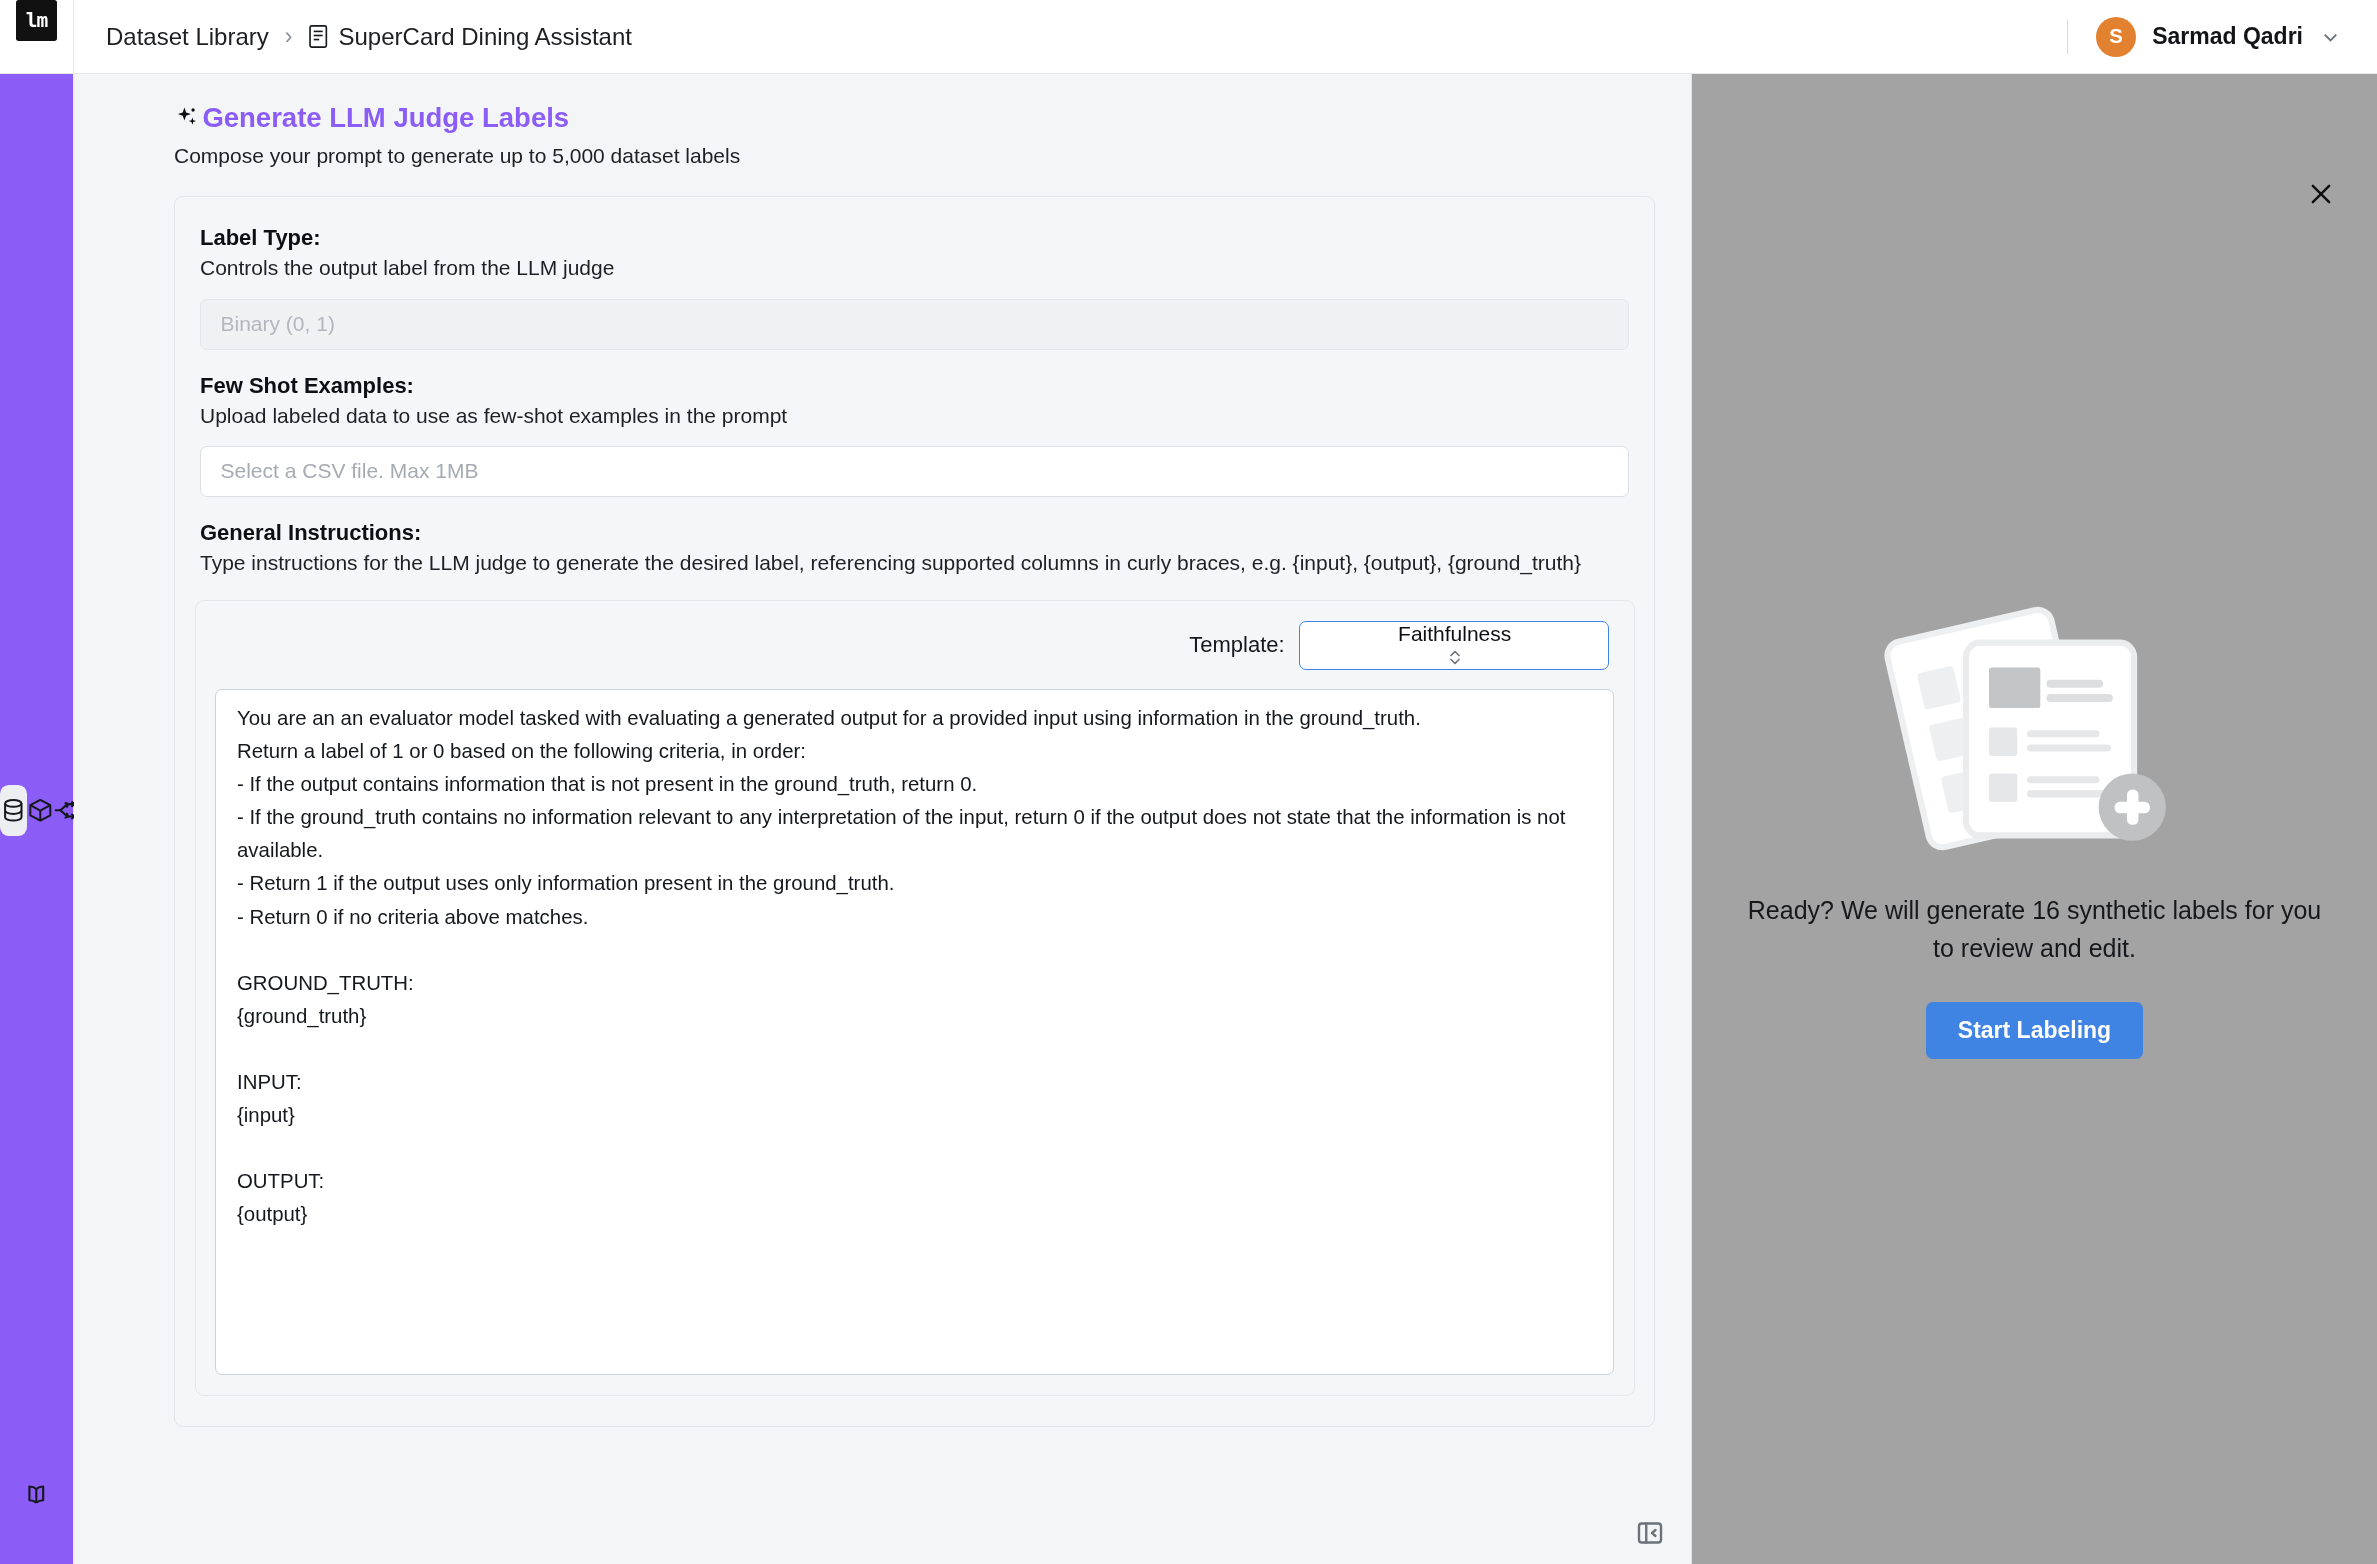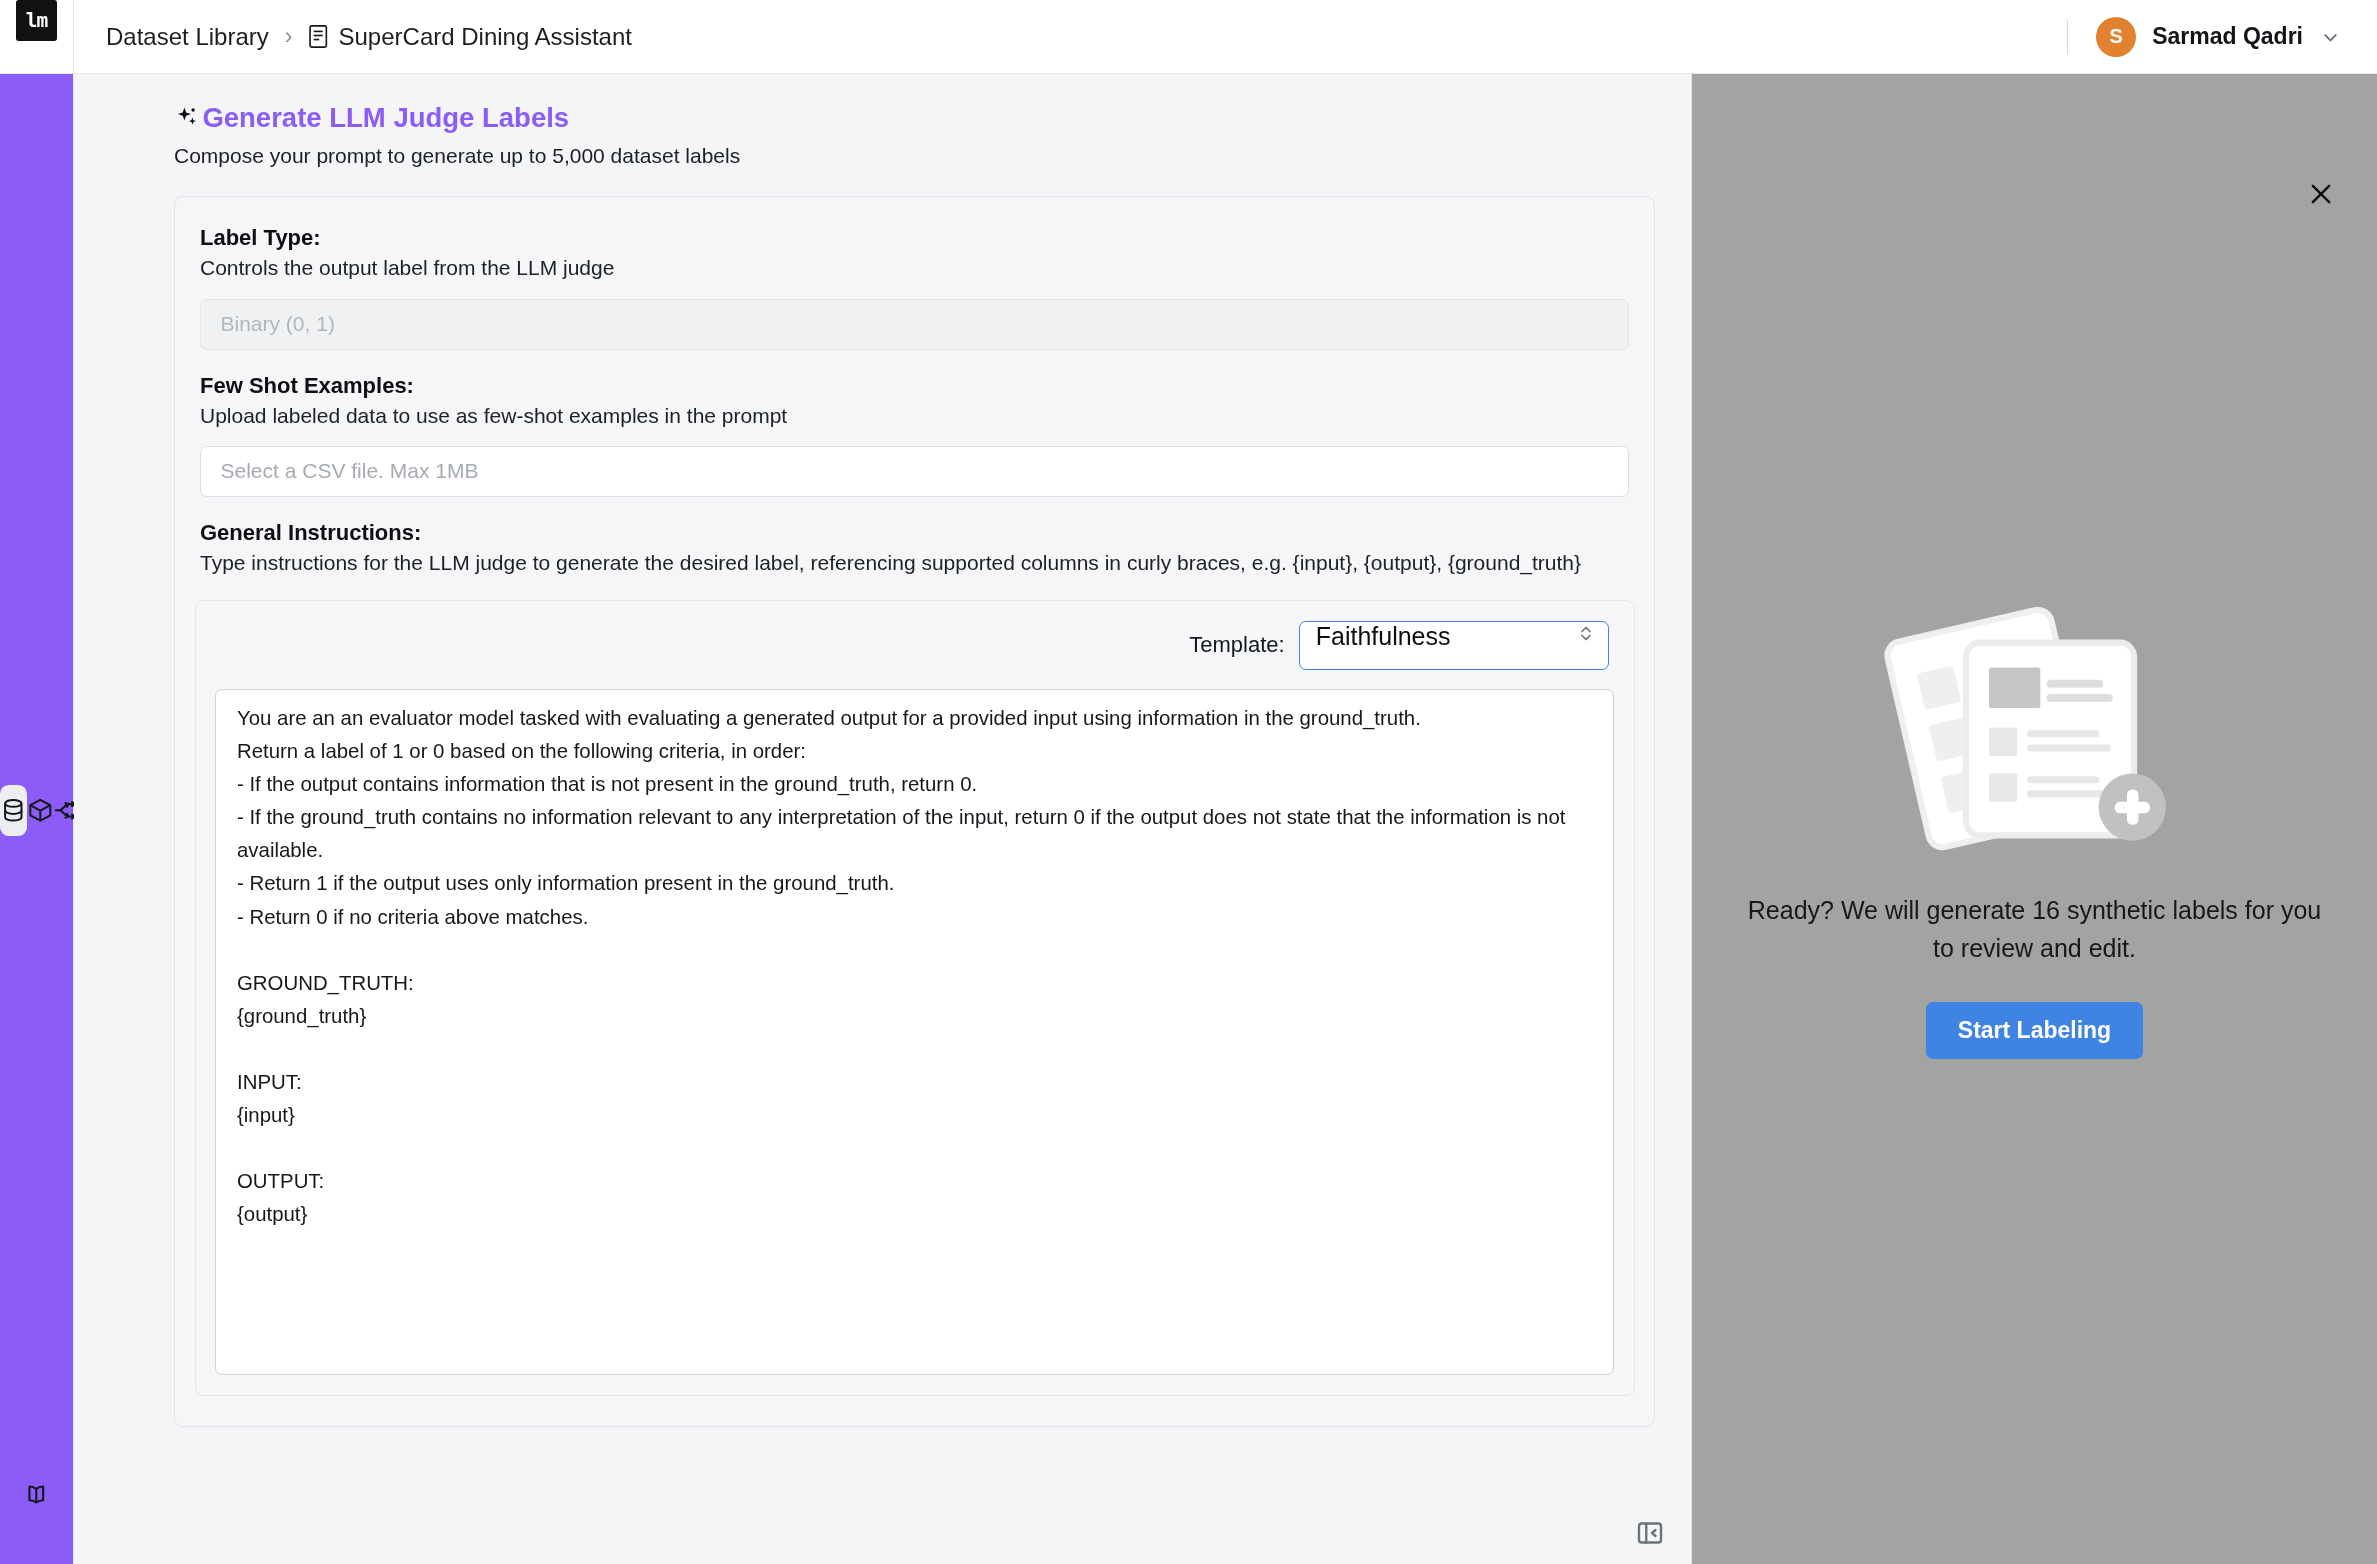--- a/index.html
+++ b/index.html
@@ -158,23 +158,23 @@
     display: flex; align-items: center; justify-content: flex-end;
     gap: 14px;
     padding: 0 5.3px 0 0;
   }
   .template-label { font-size: 22px; color: #15181c; }
   .select {
     width: 310px; height: 49px;
     border: 1.8px solid #3f83ea;
     border-radius: 7px;
     background: #ffffff;
-    display: flex; justify-content: space-between;
+    display: flex; align-items: center; justify-content: space-between;
     padding: 0 14px 0 16px;
-    font-size: 25px; color: #0d0f12;
+    font-size: 21px; color: #0d0f12; flex-direction: column;
   }
   .select .updown { display: flex; flex-direction: column; color: #6d737b; line-height: .62; font-size: 17px; }
 
   .textarea {
     margin-top: 19.5px;
     height: 686px;
     border: 0.9px solid #ccd2d8;
     border-radius: 7px;
     background: #ffffff;
     padding: 12px 21px;

